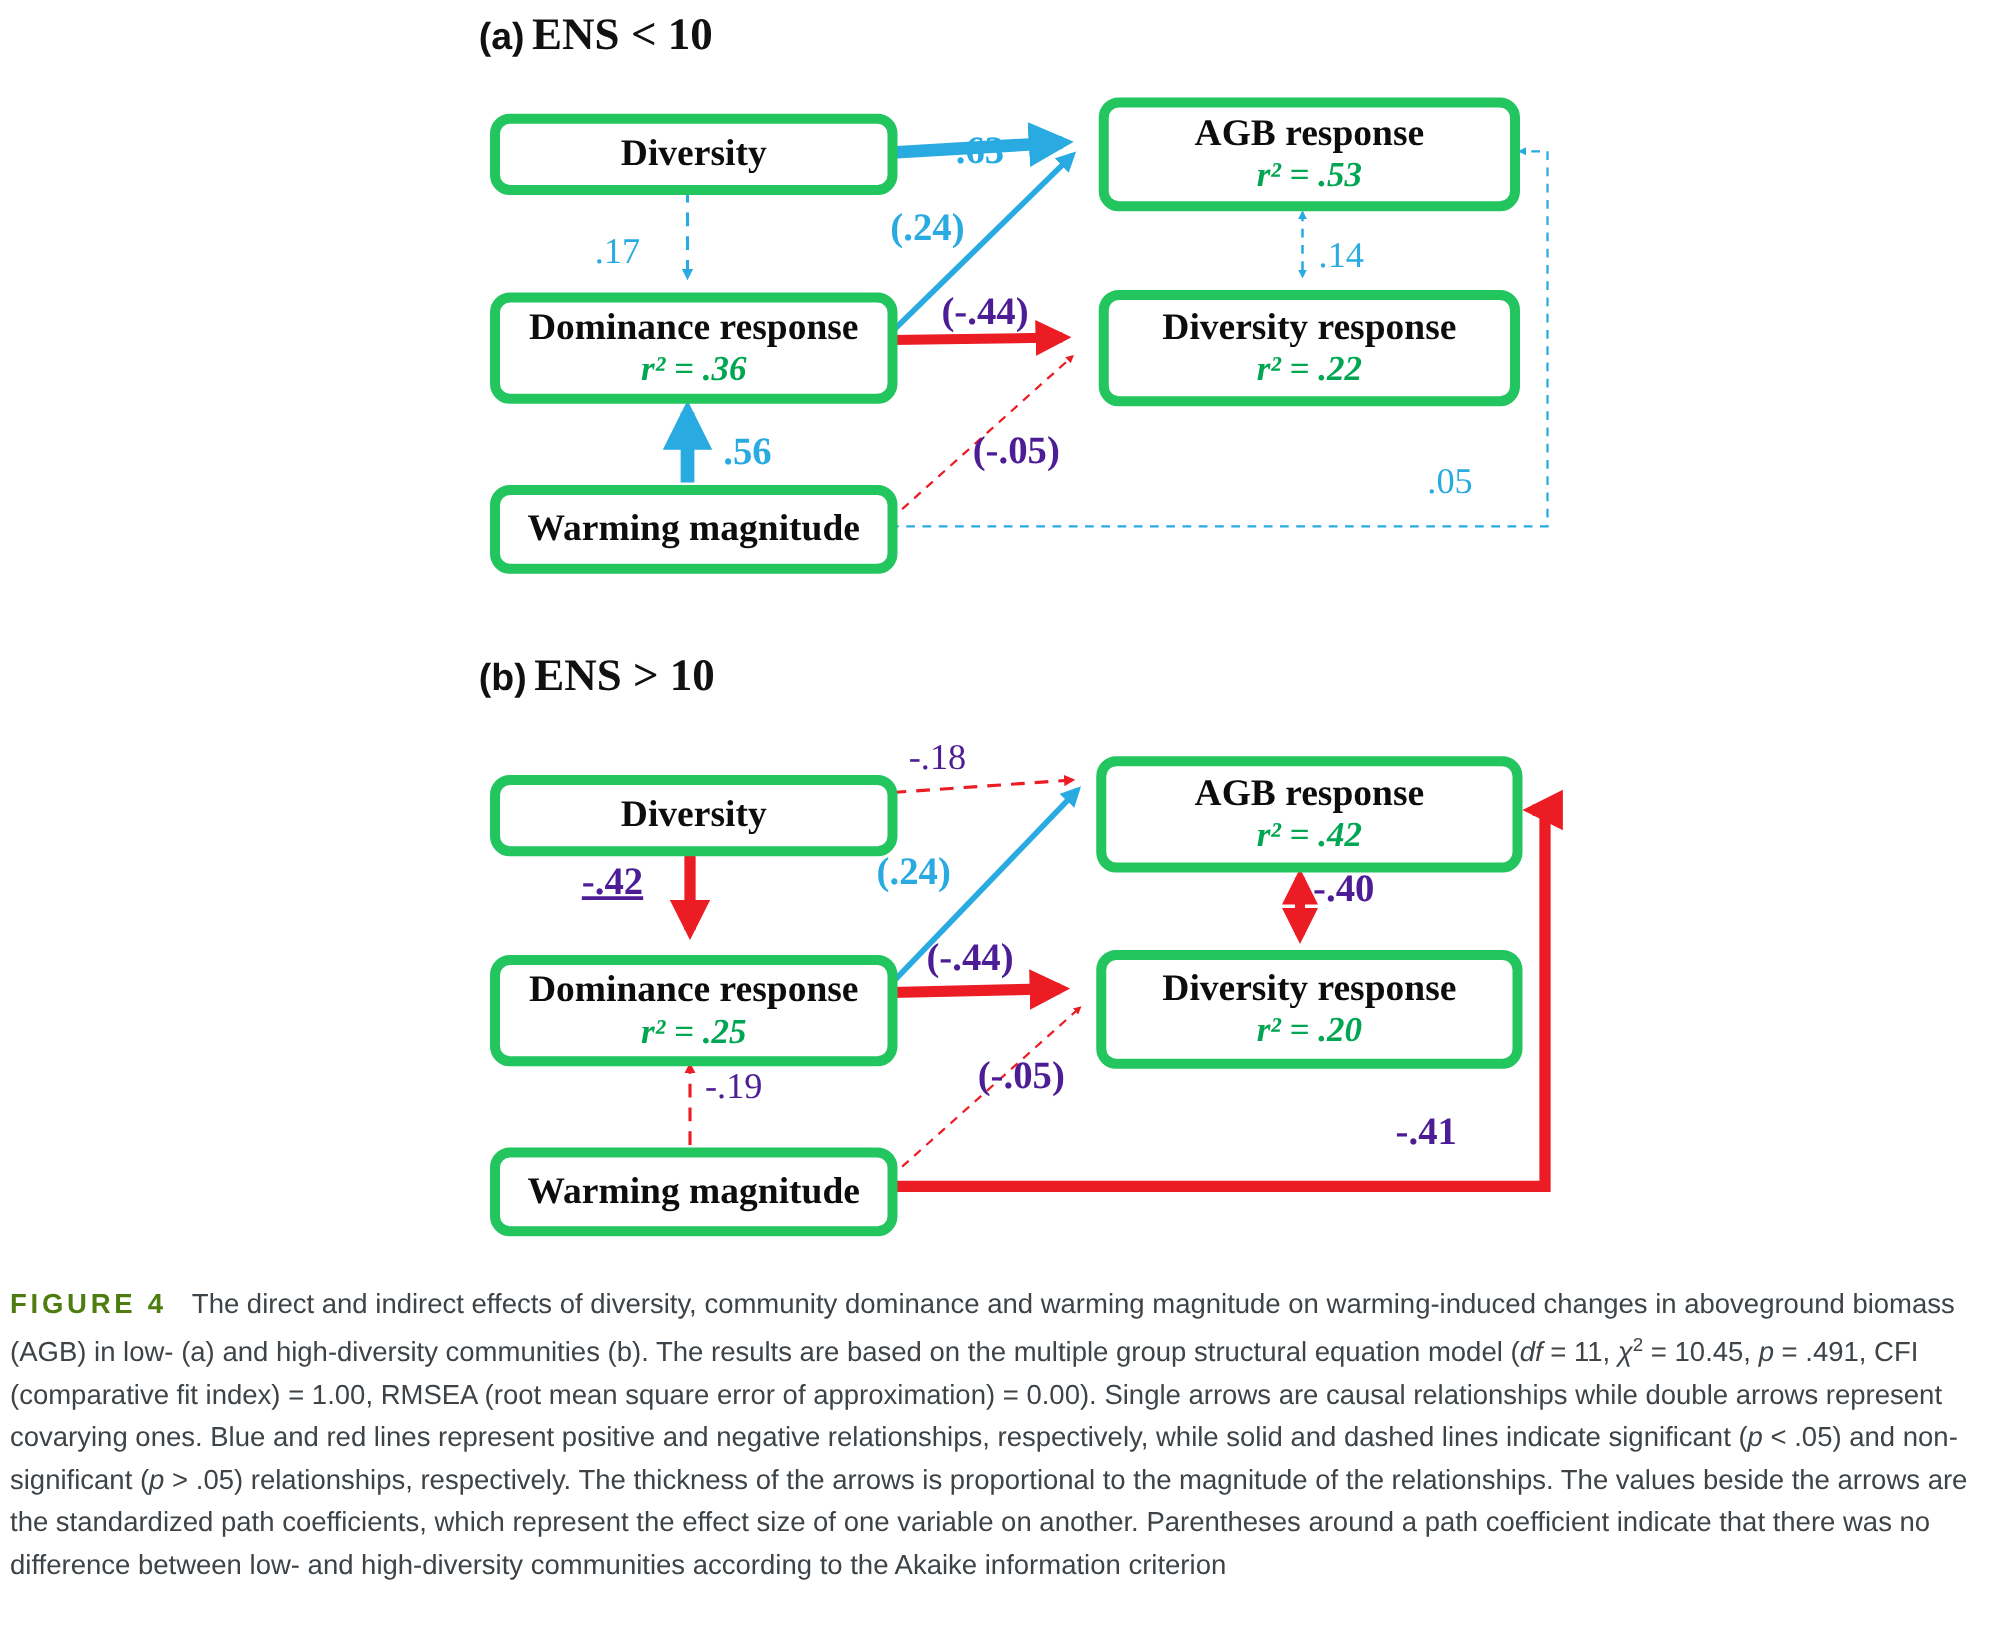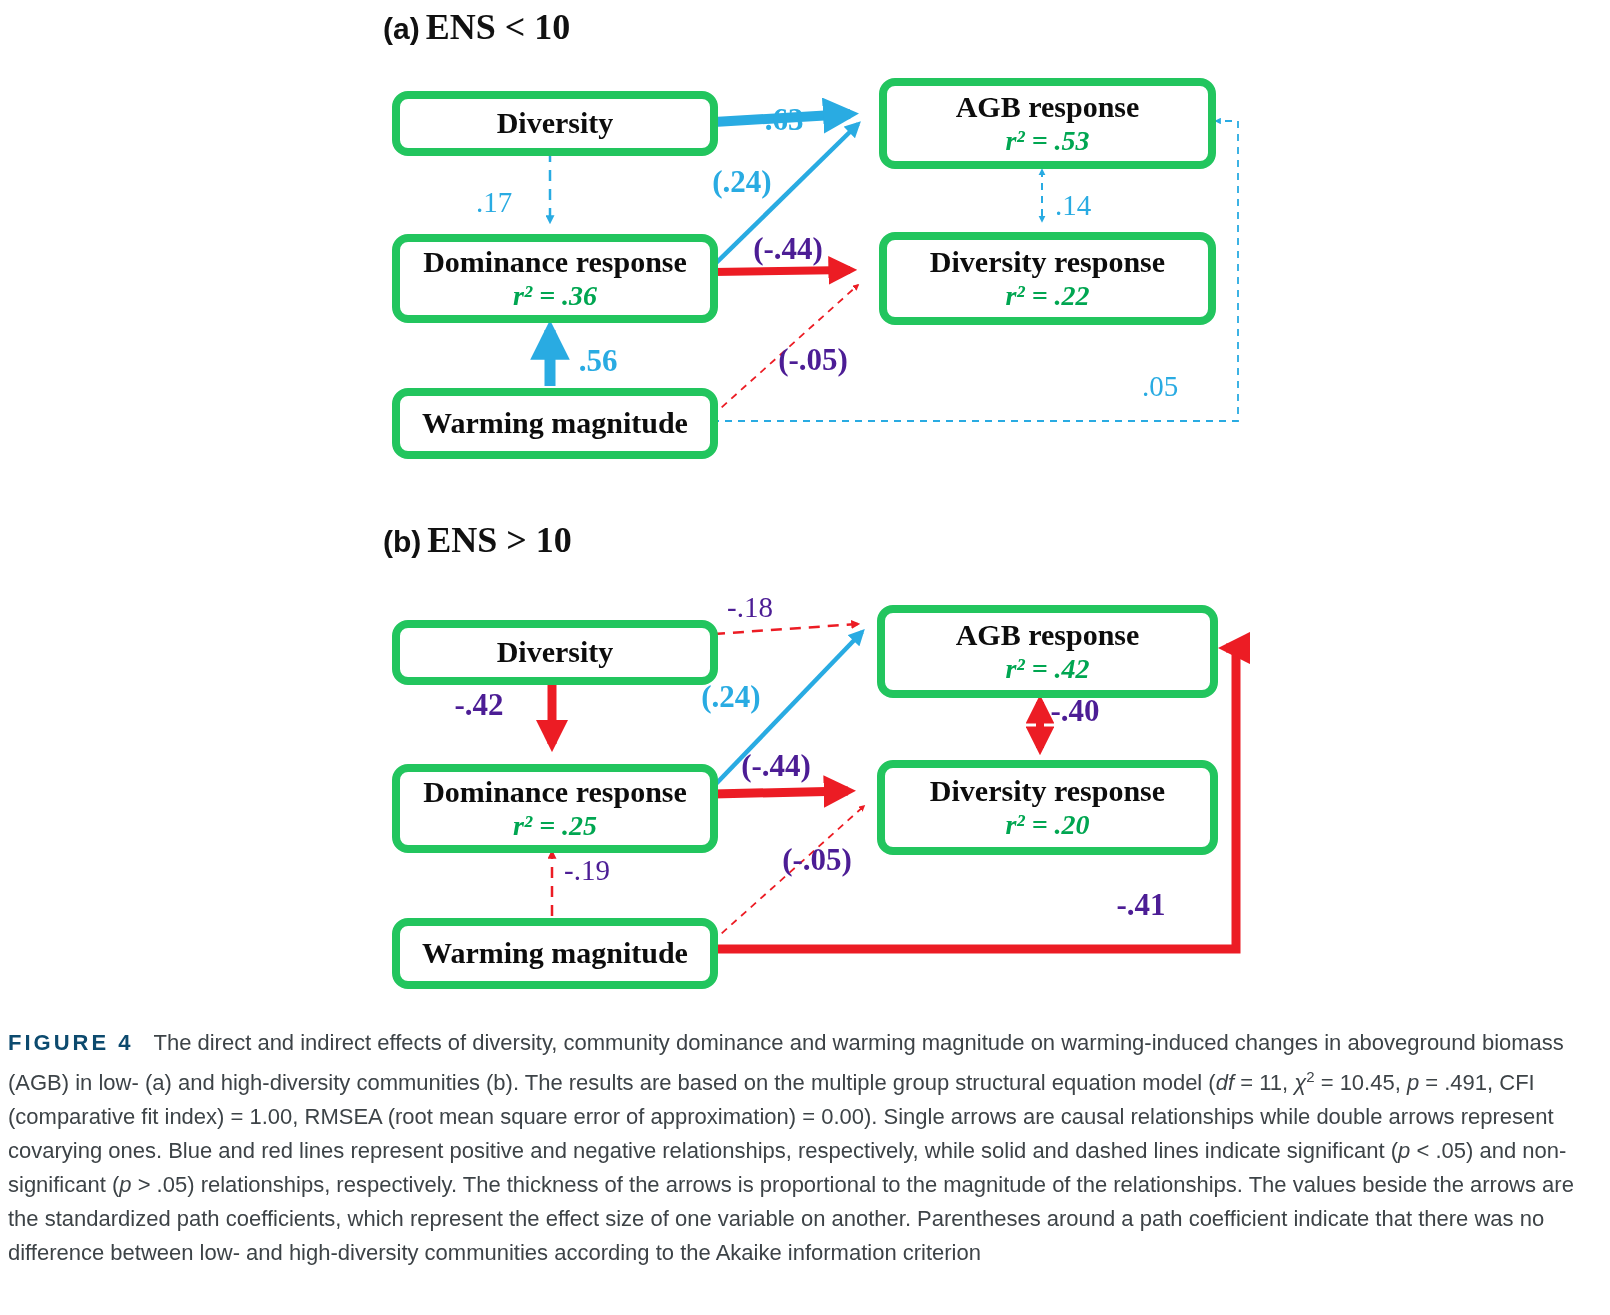--- a/index.html
+++ b/index.html
@@ -43,33 +43,33 @@
   .cred{color:#4c1d95;}
   .ca1{left:784px; top:96px;margin-top:24px;}
   .ca2{left:494px; top:202px;}
   .ca3{left:742px; top:182px;}
   .ca4{left:788px; top:249px;}
   .ca5{left:598px; top:361px;}
   .ca6{left:813px; top:360px;}
   .ca7{left:1160px;top:386px;}
   .ca8{left:1073px;top:205px;}
   .cb1{left:750px; top:607px;}
-  .cb2{left:479px; top:705px;}
+  .cb2{left:490px; top:705px;text-decoration:underline;}
   .cb3{left:731px; top:697px;}
   .cb4{left:776px; top:766px;}
   .cb5{left:587px; top:870px;}
   .cb6{left:817px; top:860px;}
   .cb7{left:1141px;top:905px;}
   .cb8{left:1075px;top:711px;}
 
   
   .caption{position:absolute;left:8px;top:1026px;width:1594px;z-index:3;
            font-family:"Liberation Sans","DejaVu Sans",sans-serif;
            font-size:22px;line-height:34px;color:#3d4347;}
-  .caption .figlabel{color:#0c4a6e;font-weight:700;letter-spacing:3px;margin-right:20px;}
+  .caption .figlabel{color:#4d7c0f;font-weight:700;letter-spacing:3px;margin-right:20px;}
   .caption .it{font-style:italic;}
   .caption sup{font-size:15px;}
 </style>
 </head>
 <body>
 
 <div class="figure">
 
   <svg class="arrows" width="1610" height="1315">
     <defs>

